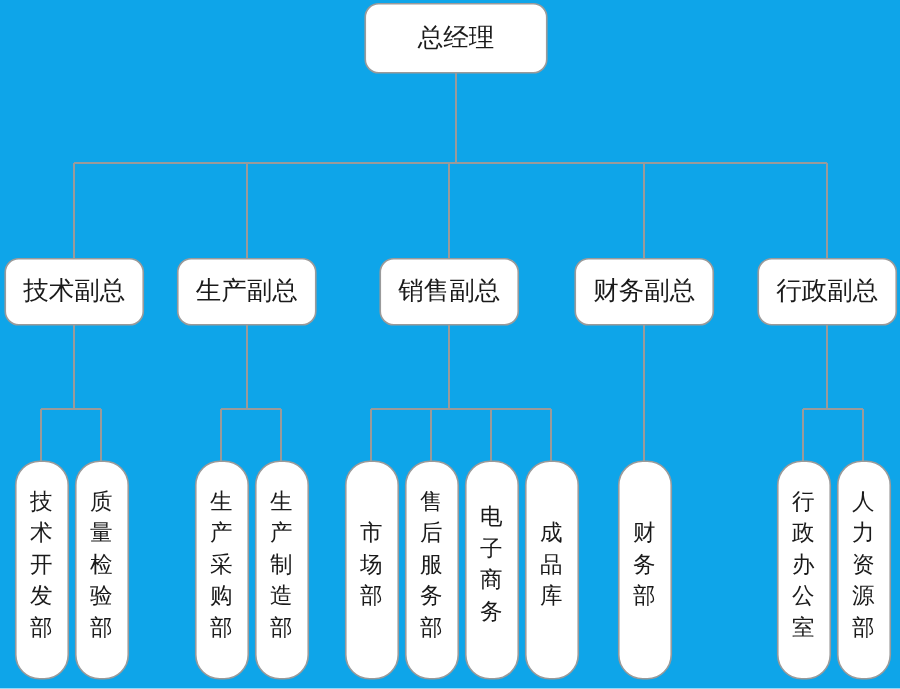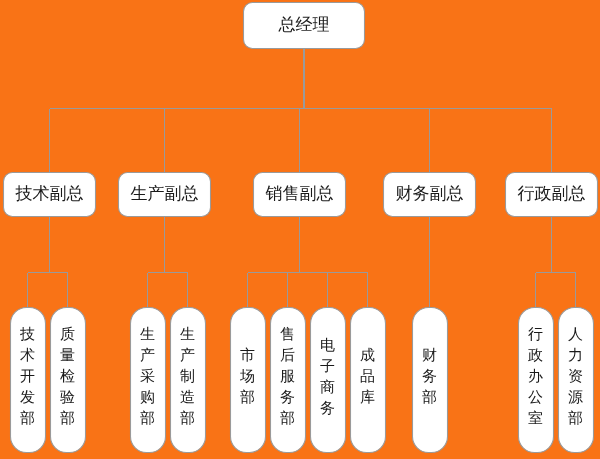--- a/index.html
+++ b/index.html
@@ -10,21 +10,21 @@
   body {
     width: 600px;
     height: 459px;
     font-family: "Liberation Sans", "DejaVu Sans", sans-serif;
     overflow: hidden;
   }
   #chart-root {
     position: relative;
     width: 600px;
     height: 459px;
-    background: #f97316;
+    background: #0ea5e9;
   }
   #org-svg {
     position: absolute;
     left: 0;
     top: 0;
     width: 600px;
     height: 459px;
   }
   .node-box {
     fill: #ffffff;

